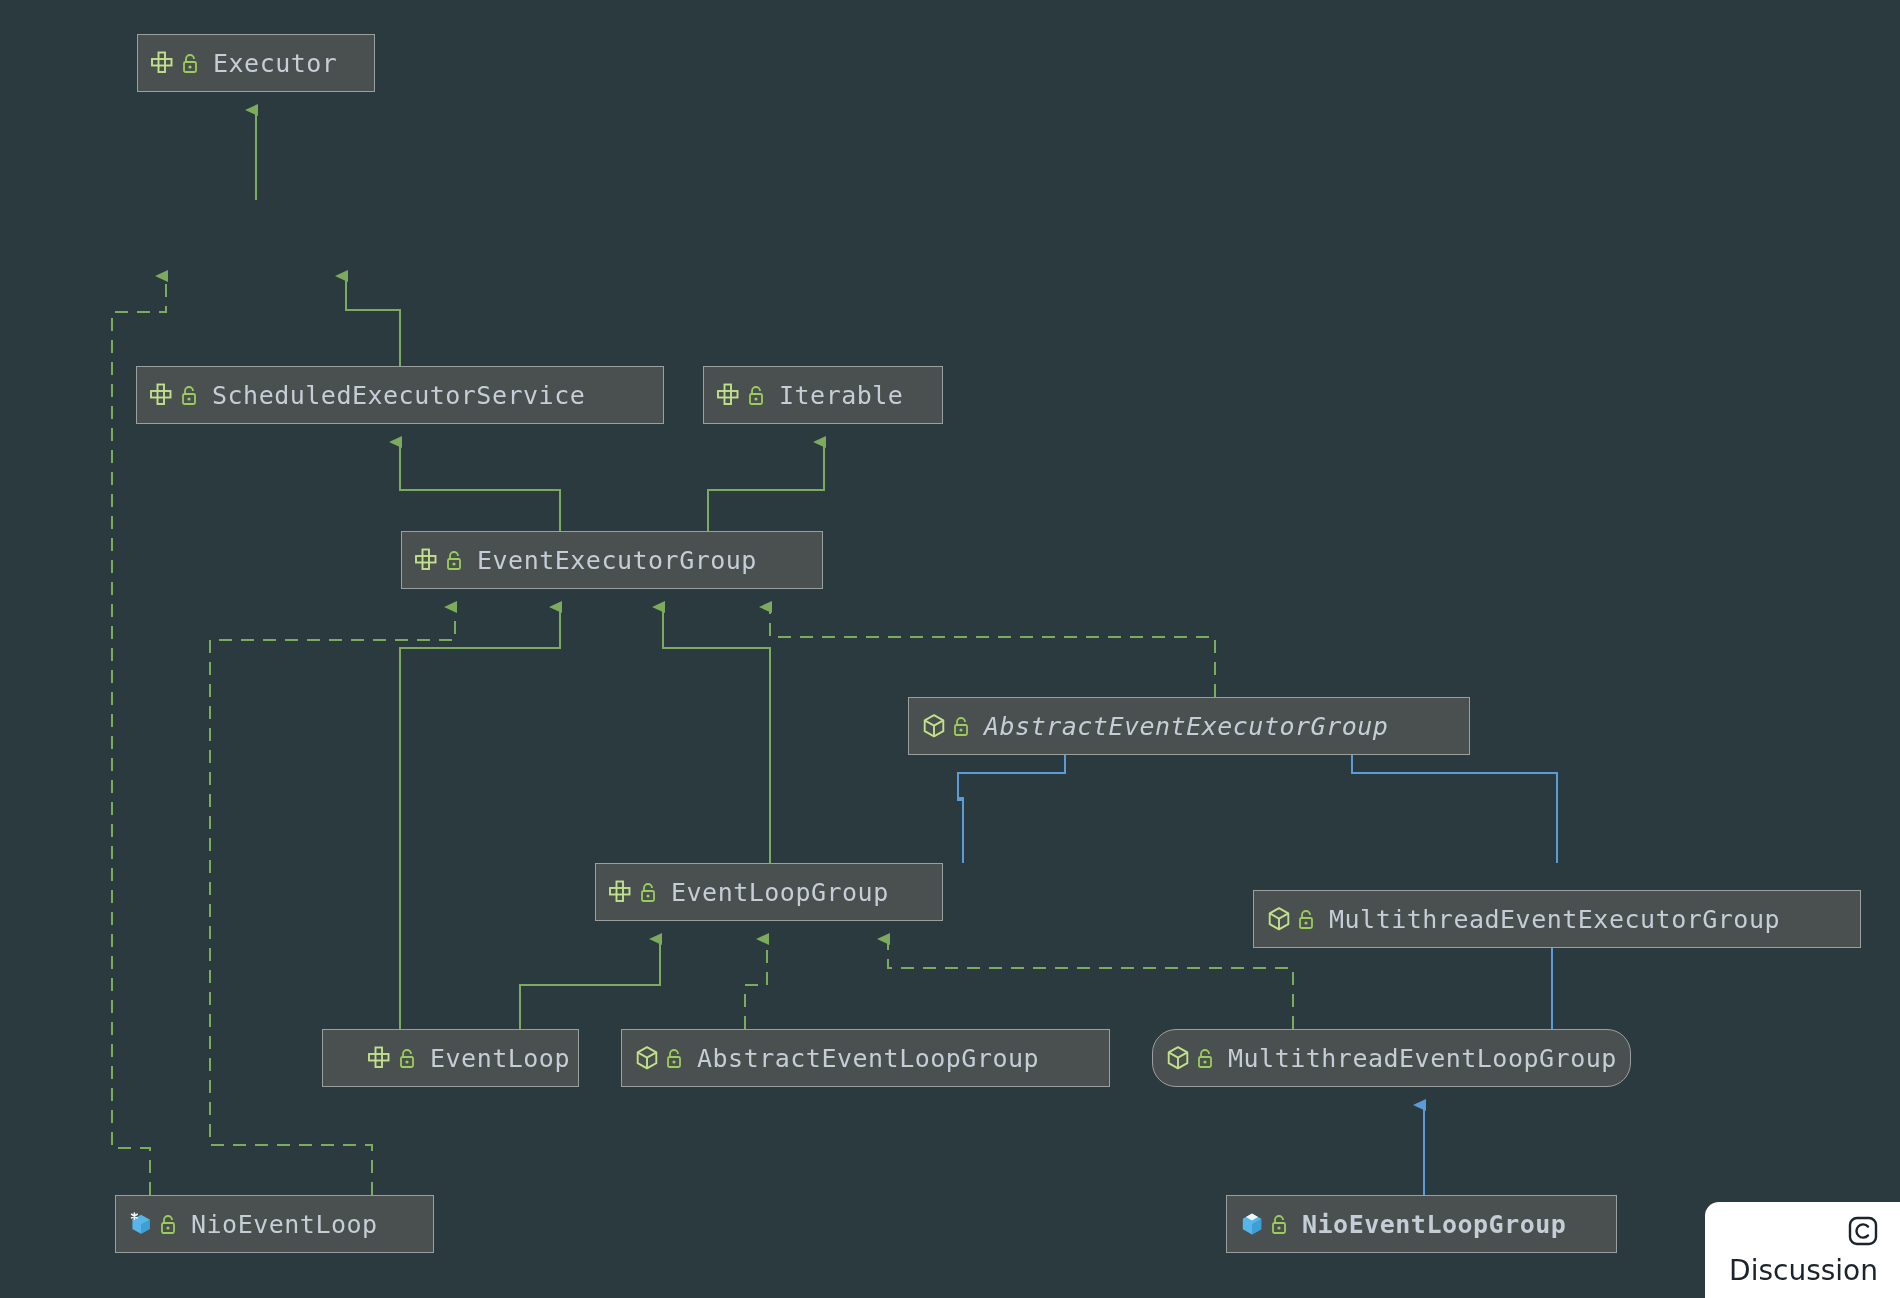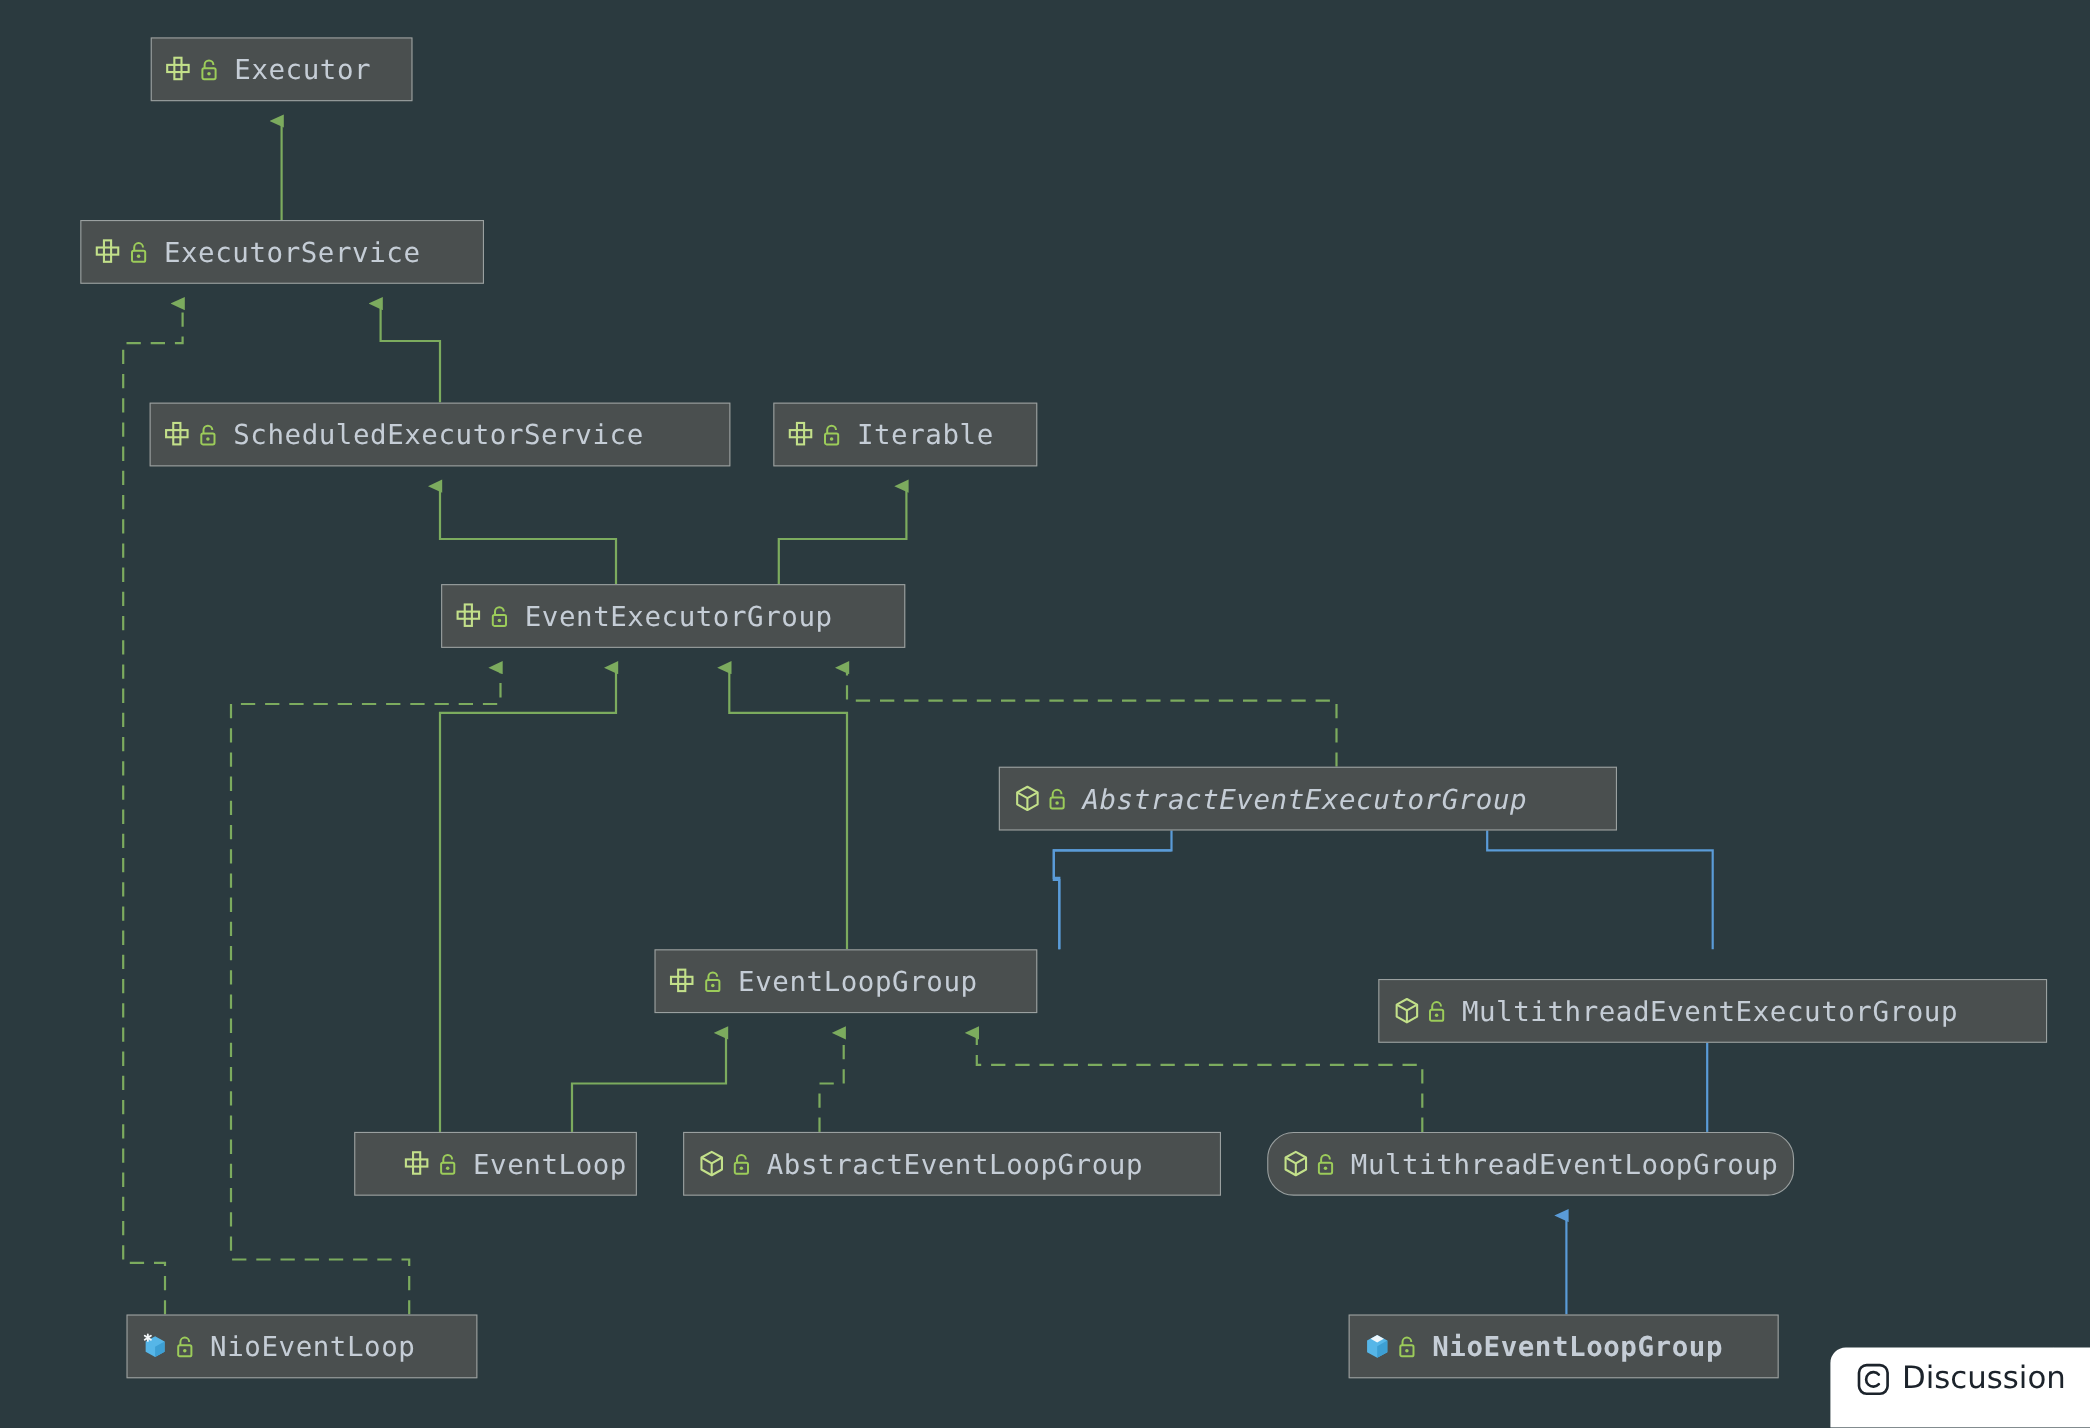--- a/index.html
+++ b/index.html
@@ -68,25 +68,26 @@
     z-index: 6;
     white-space: nowrap;
   }
   .discussion-badge {
     position: absolute;
     right: 0px;
     bottom: 0px;
     background: #ffffff;
     border-top-left-radius: 14px;
     display: flex;
-    align-items: flex-start;
+    align-items: flex-end;
     gap: 11px;
-    padding: 14px 22px 29px 24px;
+    padding: 14px 22px 13px 24px;
     z-index: 10;
     font-family: "DejaVu Sans", "Liberation Sans", sans-serif;
+    flex-direction: column;
   }
   .discussion-badge .c-mark {
     width: 30px;
     height: 30px;
     flex: 0 0 auto;
   }
   .discussion-badge .d-label {
     color: #1c232b;
     font-size: 28px;
     line-height: 1;
@@ -159,40 +160,20 @@
     <span class="lock-icon">
       <svg viewBox="0 0 18 22" width="18" height="22" xmlns="http://www.w3.org/2000/svg">
         <path d="M5 9 V6 a4 4 0 0 1 8 0" fill="none" stroke="#9ccc5a" stroke-width="1.8"></path>
         <rect x="3" y="9" width="12" height="10" rx="1.5" fill="none" stroke="#9ccc5a" stroke-width="1.8"></rect>
         <circle cx="9" cy="14" r="1.6" fill="#9ccc5a"></circle>
       </svg>
     </span>
     <span class="node-label">Executor</span>
   </div>
 
-  <div class="node" style="left:73px; top:200px; width:367px;">
-    <span class="type-icon">
-      <svg viewBox="0 0 26 26" width="26" height="26" xmlns="http://www.w3.org/2000/svg">
-        <g fill="none" stroke="#c3e08a" stroke-width="1.9">
-          <rect x="8.5" y="2.5" width="6.5" height="6.5"></rect>
-          <rect x="2" y="9" width="6.5" height="6.5"></rect>
-          <rect x="15" y="9" width="6.5" height="6.5"></rect>
-          <rect x="8.5" y="15.5" width="6.5" height="6.5"></rect>
-        </g>
-      </svg>
-    </span>
-    <span class="lock-icon">
-      <svg viewBox="0 0 18 22" width="18" height="22" xmlns="http://www.w3.org/2000/svg">
-        <path d="M5 9 V6 a4 4 0 0 1 8 0" fill="none" stroke="#9ccc5a" stroke-width="1.8"></path>
-        <rect x="3" y="9" width="12" height="10" rx="1.5" fill="none" stroke="#9ccc5a" stroke-width="1.8"></rect>
-        <circle cx="9" cy="14" r="1.6" fill="#9ccc5a"></circle>
-      </svg>
-    </span>
-    <span class="node-label">ExecutorService</span>
-  </div>
 
   <div class="node" style="left:136px; top:366px; width:528px;">
     <span class="type-icon">
       <svg viewBox="0 0 26 26" width="26" height="26" xmlns="http://www.w3.org/2000/svg">
         <g fill="none" stroke="#c3e08a" stroke-width="1.9">
           <rect x="8.5" y="2.5" width="6.5" height="6.5"></rect>
           <rect x="2" y="9" width="6.5" height="6.5"></rect>
           <rect x="15" y="9" width="6.5" height="6.5"></rect>
           <rect x="8.5" y="15.5" width="6.5" height="6.5"></rect>
         </g>

